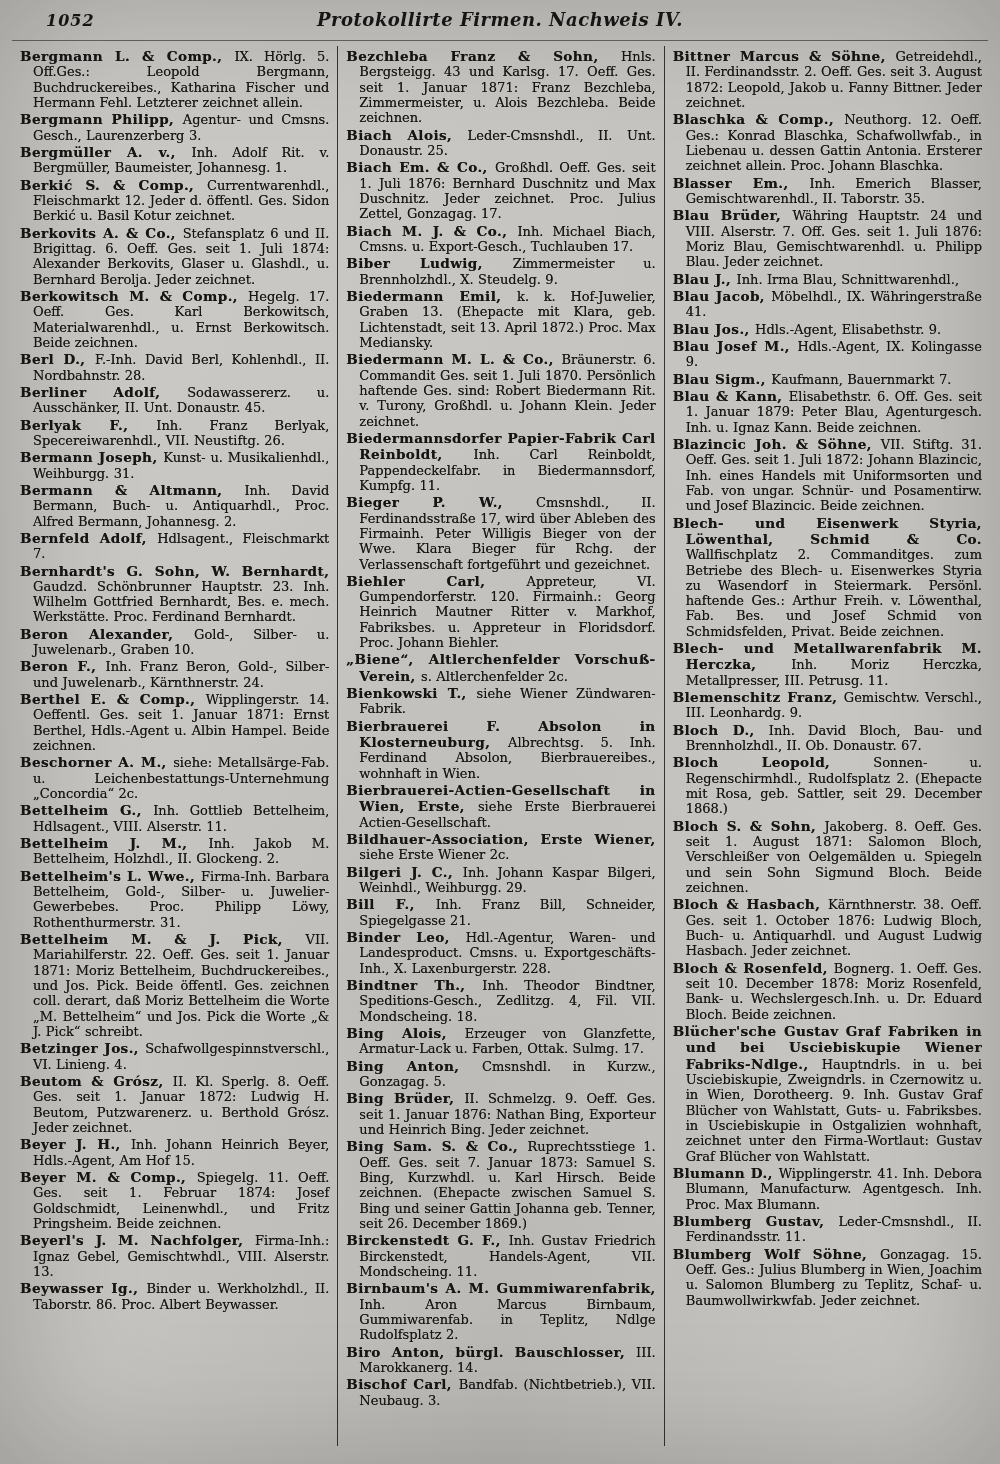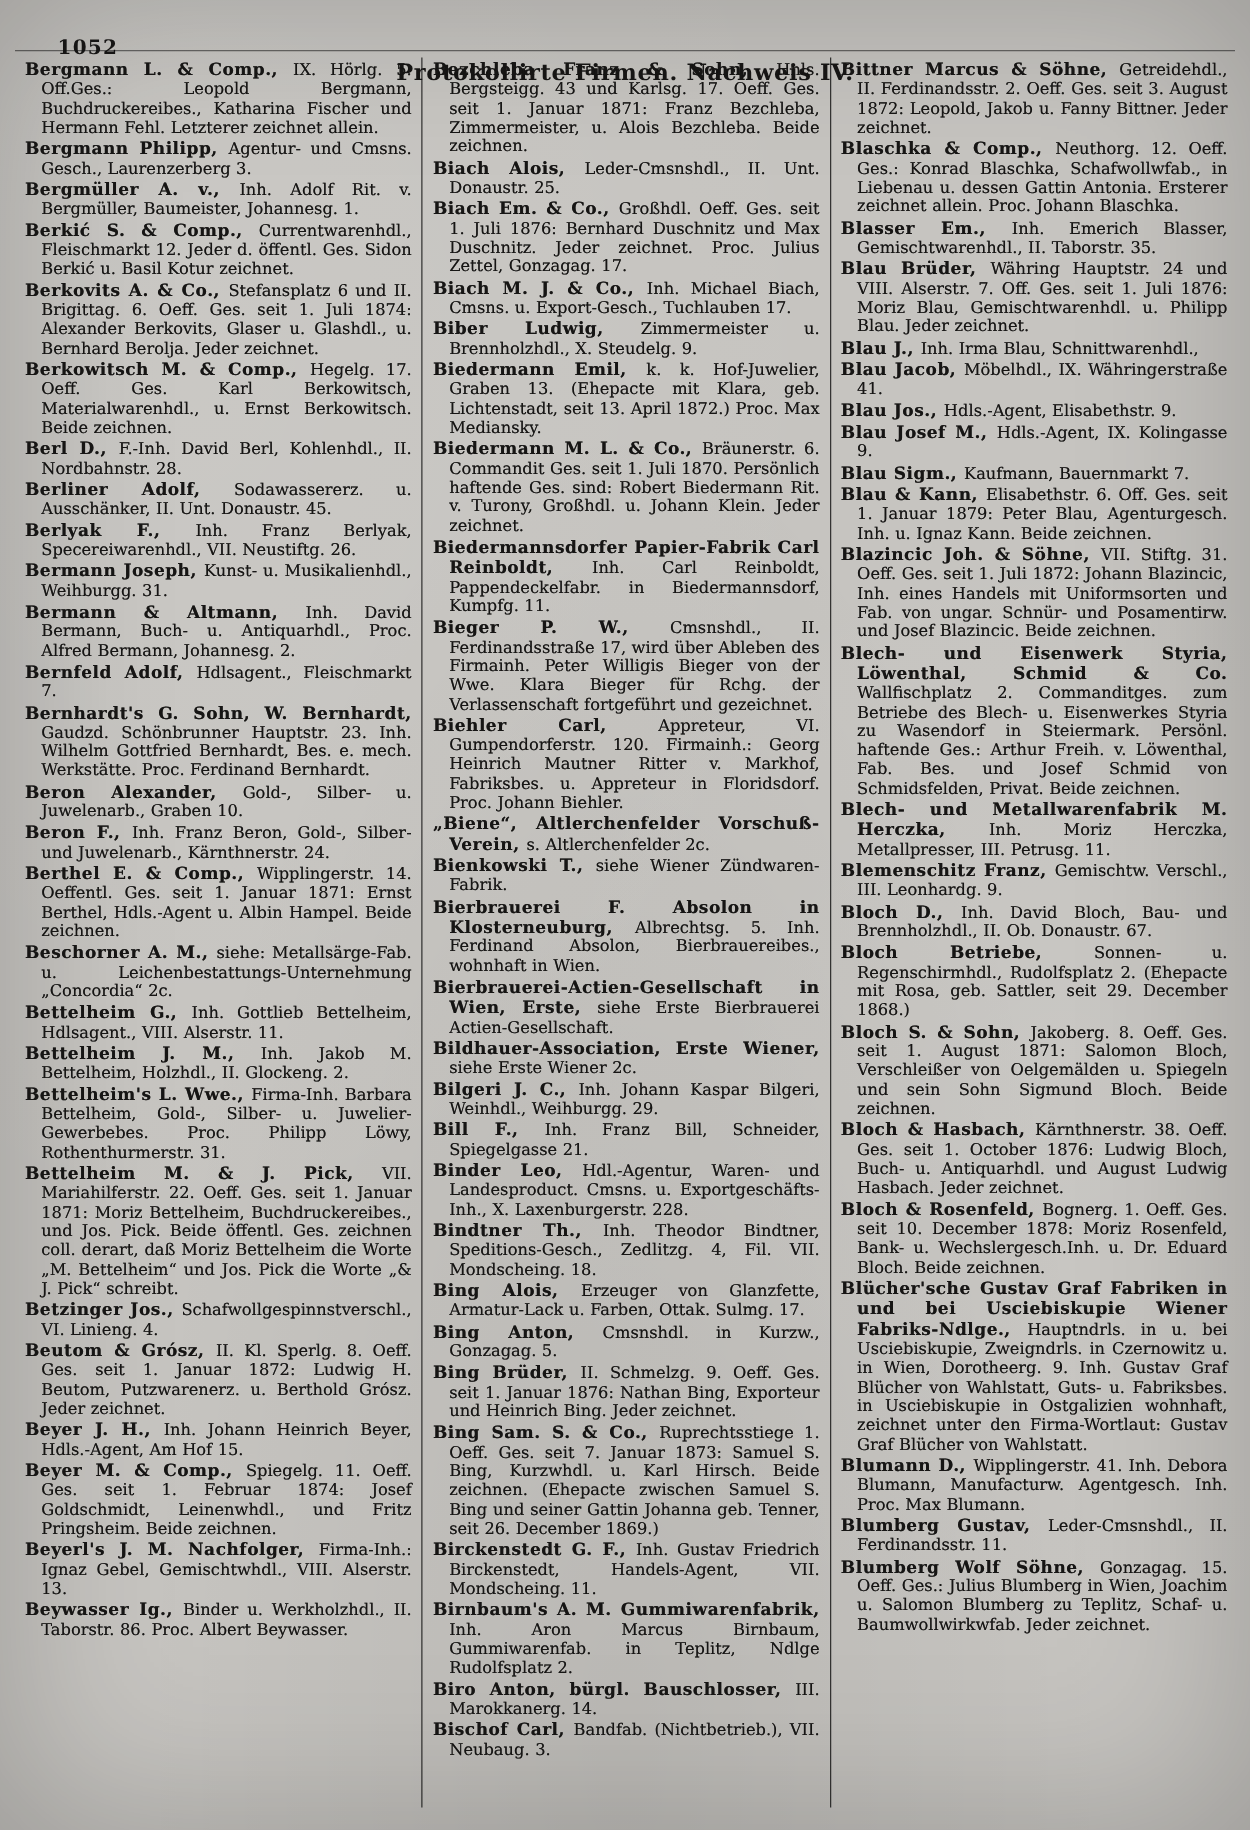--- a/index.html
+++ b/index.html
@@ -8,23 +8,23 @@
     position:relative;width:1000px;height:1464px;box-sizing:border-box;
     background:
       radial-gradient(ellipse at 15% 20%, rgba(255,255,255,0.07), transparent 45%),
       radial-gradient(ellipse at 85% 60%, rgba(255,255,255,0.05), transparent 40%),
       radial-gradient(ellipse at 50% 95%, rgba(0,0,0,0.06), transparent 55%),
       #c6c4c0;
     box-shadow: inset 0 0 140px rgba(0,0,0,0.22);
     font-family:"DejaVu Serif", "Liberation Serif", serif;
     color:#161514;
   }
-  .header{position:absolute;top:24px;left:0;width:100%;height:30px;}
+  .header{position:absolute;top:7px;left:0;width:100%;height:30px;font-style:italic;}
   .page-number{position:absolute;left:46px;top:4px;font-size:16px;font-weight:bold;letter-spacing:1px;}
-  .page-title{position:absolute;left:0;right:0;top:2px;text-align:center;font-size:18px;font-weight:bold;letter-spacing:0.5px;margin-top:22px;}
+  .page-title{position:absolute;left:0;right:0;top:2px;text-align:center;font-size:18px;font-weight:bold;letter-spacing:0.5px;}
   .header-rule{position:absolute;top:40px;left:12px;right:12px;height:1px;background:rgba(20,20,20,0.55);}
   .columns{
     position:absolute;top:46px;left:12px;right:10px;bottom:18px;
     display:flex;flex-direction:row;
   }
   .col{flex:1 1 0;padding:2px 8px 0 8px;box-sizing:border-box;overflow:hidden;}
   .col + .col{border-left:1px solid rgba(15,15,15,0.8);}
   .entry{
     margin:0 0 1px 0;
     padding-left:13px;text-indent:-13px;
@@ -112,21 +112,21 @@
         <p class="entry"><b>Blau Jacob, </b><span>Möbelhdl., IX. Währingerstraße 41.</span></p>
         <p class="entry"><b>Blau Jos., </b><span>Hdls.-Agent, Elisabethstr. 9.</span></p>
         <p class="entry"><b>Blau Josef M., </b><span>Hdls.-Agent, IX. Kolingasse 9.</span></p>
         <p class="entry"><b>Blau Sigm., </b><span>Kaufmann, Bauernmarkt 7.</span></p>
         <p class="entry"><b>Blau &amp; Kann, </b><span>Elisabethstr. 6. Off. Ges. seit 1. Januar 1879: Peter Blau, Agenturgesch. Inh. u. Ignaz Kann. Beide zeichnen.</span></p>
         <p class="entry"><b>Blazincic Joh. &amp; Söhne, </b><span>VII. Stiftg. 31. Oeff. Ges. seit 1. Juli 1872: Johann Blazincic, Inh. eines Handels mit Uniformsorten und Fab. von ungar. Schnür- und Posamentirw. und Josef Blazincic. Beide zeichnen.</span></p>
         <p class="entry"><b>Blech- und Eisenwerk Styria, Löwenthal, Schmid &amp; Co. </b><span>Wallfischplatz 2. Commanditges. zum Betriebe des Blech- u. Eisenwerkes Styria zu Wasendorf in Steiermark. Persönl. haftende Ges.: Arthur Freih. v. Löwenthal, Fab. Bes. und Josef Schmid von Schmidsfelden, Privat. Beide zeichnen.</span></p>
         <p class="entry"><b>Blech- und Metallwarenfabrik M. Herczka, </b><span>Inh. Moriz Herczka, Metallpresser, III. Petrusg. 11.</span></p>
         <p class="entry"><b>Blemenschitz Franz, </b><span>Gemischtw. Verschl., III. Leonhardg. 9.</span></p>
         <p class="entry"><b>Bloch D., </b><span>Inh. David Bloch, Bau- und Brennholzhdl., II. Ob. Donaustr. 67.</span></p>
-        <p class="entry"><b>Bloch Betriebe, </b><span>Sonnen- u. Regenschirmhdl., Rudolfsplatz 2. (Ehepacte mit Rosa, geb. Sattler, seit 29. December 1868.)</span></p>
+        <p class="entry"><b>Bloch Leopold, </b><span>Sonnen- u. Regenschirmhdl., Rudolfsplatz 2. (Ehepacte mit Rosa, geb. Sattler, seit 29. December 1868.)</span></p>
         <p class="entry"><b>Bloch S. &amp; Sohn, </b><span>Jakoberg. 8. Oeff. Ges. seit 1. August 1871: Salomon Bloch, Verschleißer von Oelgemälden u. Spiegeln und sein Sohn Sigmund Bloch. Beide zeichnen.</span></p>
         <p class="entry"><b>Bloch &amp; Hasbach, </b><span>Kärnthnerstr. 38. Oeff. Ges. seit 1. October 1876: Ludwig Bloch, Buch- u. Antiquarhdl. und August Ludwig Hasbach. Jeder zeichnet.</span></p>
         <p class="entry"><b>Bloch &amp; Rosenfeld, </b><span>Bognerg. 1. Oeff. Ges. seit 10. December 1878: Moriz Rosenfeld, Bank- u. Wechslergesch.Inh. u. Dr. Eduard Bloch. Beide zeichnen.</span></p>
         <p class="entry"><b>Blücher'sche Gustav Graf Fabriken in und bei Usciebiskupie Wiener Fabriks-Ndlge., </b><span>Hauptndrls. in u. bei Usciebiskupie, Zweigndrls. in Czernowitz u. in Wien, Dorotheerg. 9. Inh. Gustav Graf Blücher von Wahlstatt, Guts- u. Fabriksbes. in Usciebiskupie in Ostgalizien wohnhaft, zeichnet unter den Firma-Wortlaut: Gustav Graf Blücher von Wahlstatt.</span></p>
         <p class="entry"><b>Blumann D., </b><span>Wipplingerstr. 41. Inh. Debora Blumann, Manufacturw. Agentgesch. Inh. Proc. Max Blumann.</span></p>
         <p class="entry"><b>Blumberg Gustav, </b><span>Leder-Cmsnshdl., II. Ferdinandsstr. 11.</span></p>
         <p class="entry"><b>Blumberg Wolf Söhne, </b><span>Gonzagag. 15. Oeff. Ges.: Julius Blumberg in Wien, Joachim u. Salomon Blumberg zu Teplitz, Schaf- u. Baumwollwirkwfab. Jeder zeichnet.</span></p>
       </div>
   </div>
 </div>

